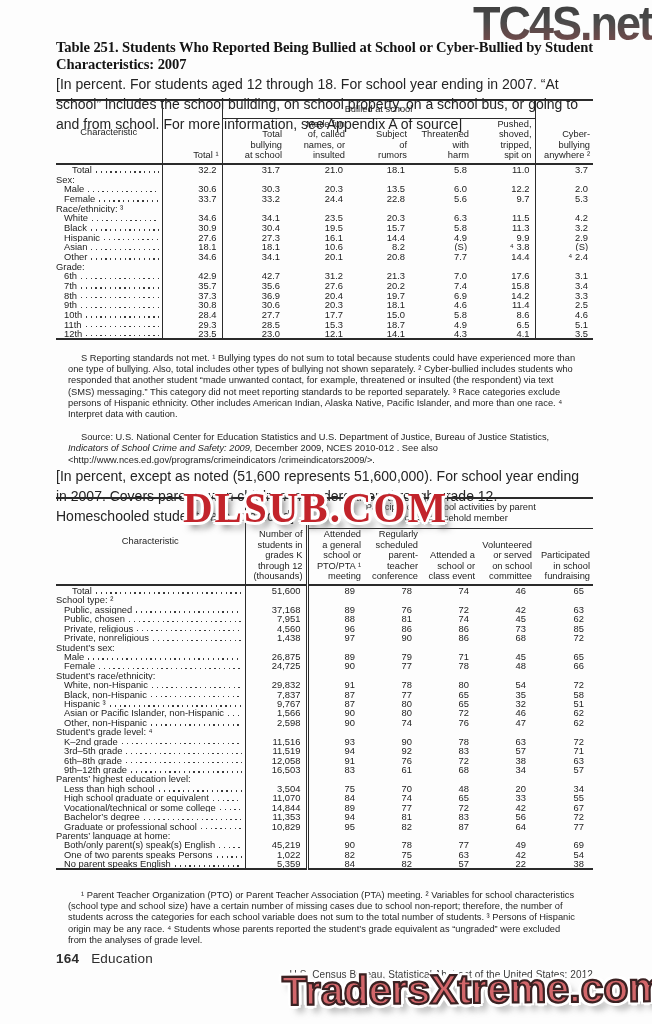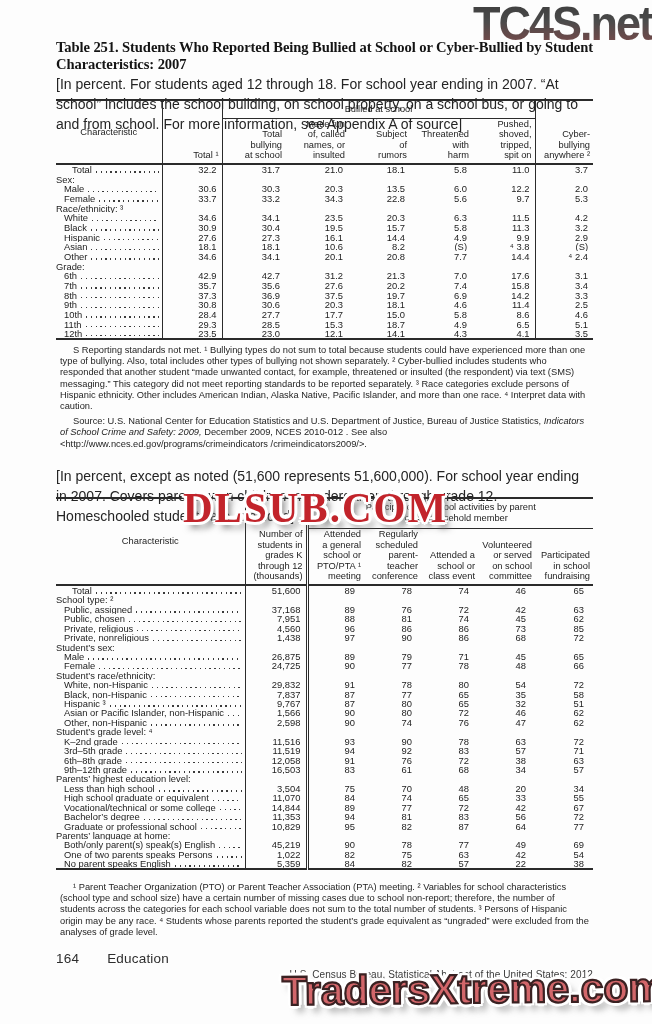--- a/index.html
+++ b/index.html
@@ -60,21 +60,21 @@
     font-weight:700;font-size:14.6px;line-height:16.5px;
     letter-spacing:-0.1px;color:#141414;width:545px;
   }
   .tbl-note{
     font-size:14px;line-height:20px;color:#242424;
   }
   .fn{
     font-size:9.3px;line-height:11.2px;color:#242424;
     overflow-wrap:anywhere;
   }
-  .fn p{margin:4px;text-indent:13px;}
+  .fn p{margin:12px;text-indent:13px;}
   .fn .it{font-style:italic;}
   
   .stat{
     border-collapse:collapse;table-layout:fixed;width:537px;
     border-top:2px solid var(--rule);
     border-bottom:2px solid var(--rule);
     font-size:9.4px;color:#1c1c1c;
   }
   .stat th,.stat td{padding:0;font-weight:normal;overflow:hidden;}
   .stat thead{border-bottom:2px solid var(--rule);}
@@ -115,21 +115,21 @@
   #t252 tbody tr{height:9.43px;}
   #t252 .c0{border-right:1px solid var(--rule);}
   #t252 .c1{border-right:3px double var(--rule);}
   #t252 td.v{padding-right:9px;}
   #t252 td.c1{padding-right:5px;}
   
   .footer-left{
     position:absolute;left:56px;top:951px;
     font-size:13.5px;color:#2e2e2e;letter-spacing:0.2px;
   }
-  .footer-left .pgnum{margin-right:28px;}
+  .footer-left .pgnum{margin-right:12px;font-weight:bold;}
   .footer-right{
     position:absolute;right:59px;top:969px;
     font-size:10px;color:#3a3a3a;letter-spacing:0.1px;
   }
 </style>
 </head>
 <body>
 
 <div class="page">
 
@@ -226,21 +226,21 @@
           </tr>
           <tr class="r-data">
             <td class="c0">
               <div class="cf">
                 <span class="lbl">Female</span>
                 <span class="dots"></span>
               </div>
             </td>
             <td class="v c1">33.7</td>
             <td class="v c2">33.2</td>
-            <td class="v c3">34.3</td>
+            <td class="v c3">24.4</td>
             <td class="v c4">22.8</td>
             <td class="v c5">5.6</td>
             <td class="v c6">9.7</td>
             <td class="v c7">5.3</td>
           </tr>
           <tr class="r-cat">
             <td class="c0">
               <div class="cf">
                 <span class="lbl">Race/ethnicity: ³</span>
               </div>
@@ -374,21 +374,21 @@
           </tr>
           <tr class="r-data">
             <td class="c0">
               <div class="cf">
                 <span class="lbl">8th</span>
                 <span class="dots"></span>
               </div>
             </td>
             <td class="v c1">37.3</td>
             <td class="v c2">36.9</td>
-            <td class="v c3">37.5</td>
+            <td class="v c3">20.4</td>
             <td class="v c4">19.7</td>
             <td class="v c5">6.9</td>
             <td class="v c6">14.2</td>
             <td class="v c7">3.3</td>
           </tr>
           <tr class="r-data">
             <td class="c0">
               <div class="cf">
                 <span class="lbl">9th</span>
                 <span class="dots"></span>

